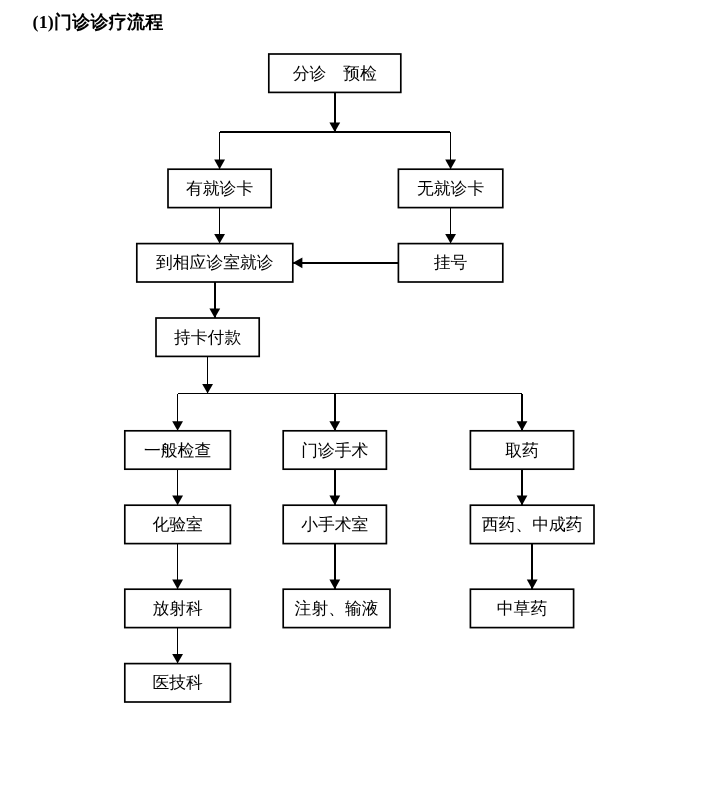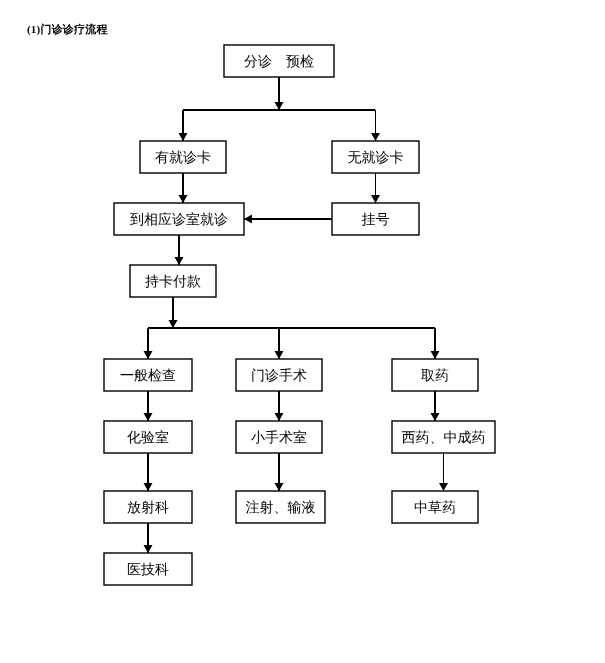--- a/index.html
+++ b/index.html
@@ -12,22 +12,22 @@
     width: 605px;
     height: 663px;
     font-family: "Liberation Sans", "DejaVu Sans", sans-serif;
     color: #000000;
     position: relative;
     overflow: hidden;
   }
   #page-title {
     position: absolute;
     left: 27px;
-    top: 22px;
-    font-size: 11px;
+    top: 9px;
+    font-size: 15px;
     font-weight: bold;
     letter-spacing: 0.2px;
     white-space: nowrap;
     font-family: "Liberation Serif", "DejaVu Serif", serif;
   }
   #flow-canvas {
     position: absolute;
     left: 0;
     top: 0;
     width: 605px;

